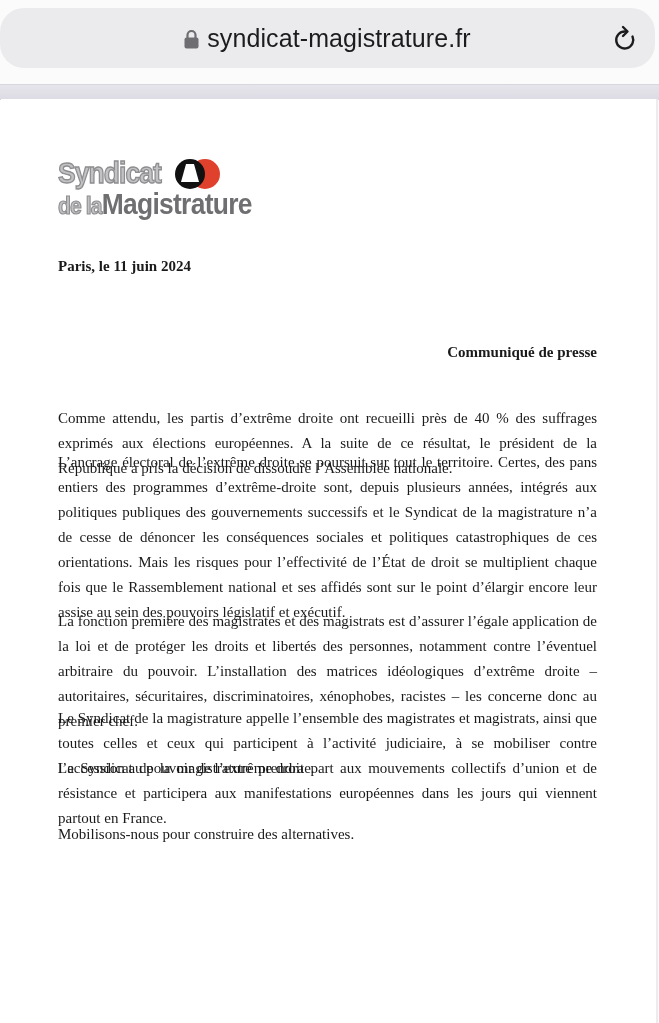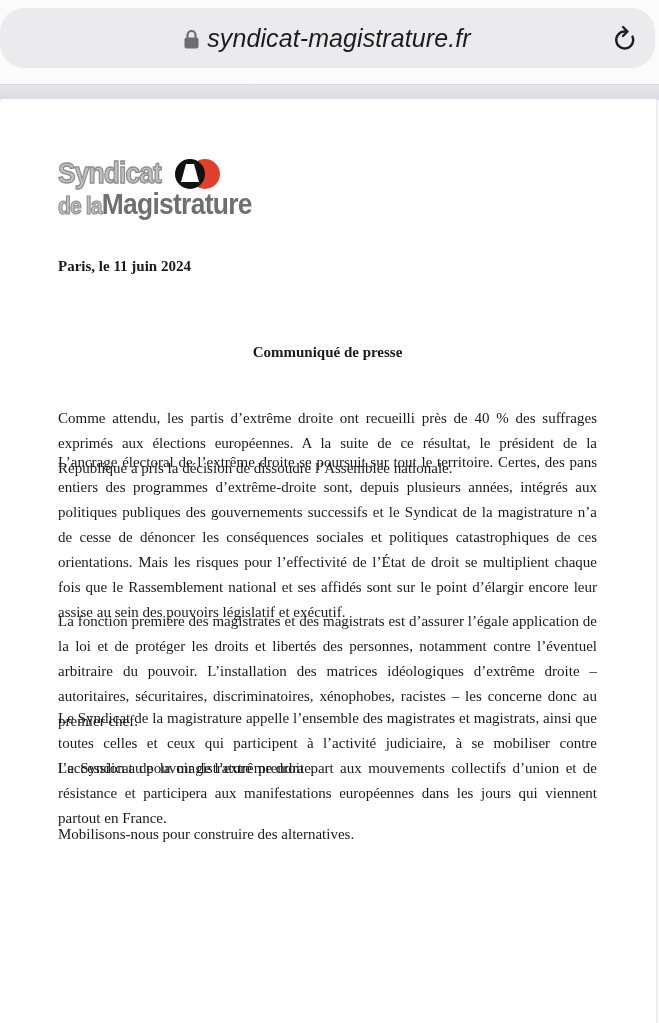--- a/index.html
+++ b/index.html
@@ -18,21 +18,20 @@
       height: 84px;
       background: #fbfbfc;
     }
     .urlbar {
       position: absolute;
       left: 0; top: 8px;
       width: 655px;
       height: 60px;
       background: #ebebed;
       border-radius: 24px;
-      font-style: italic;
     }
     .url-wrap {
       position: absolute;
       left: 0; right: 0; top: 0;
       height: 60px;
       display: flex;
       align-items: center;
       justify-content: center;
     }
     .lock-icon {
@@ -125,21 +124,21 @@
       color: #1a1a1a;
     }
     .date {
       top: 258px;
       text-align: left;
       font-weight: bold;
       font-size: 15px;
     }
     .title {
       top: 343px;
-      text-align: center;
+      text-align: right;
       font-weight: bold;
       font-size: 15px;
       line-height: 18px;
     }
     .para {
       font-size: 15px;
       line-height: 25px;
       text-align: justify;
       margin: 0;
     }

